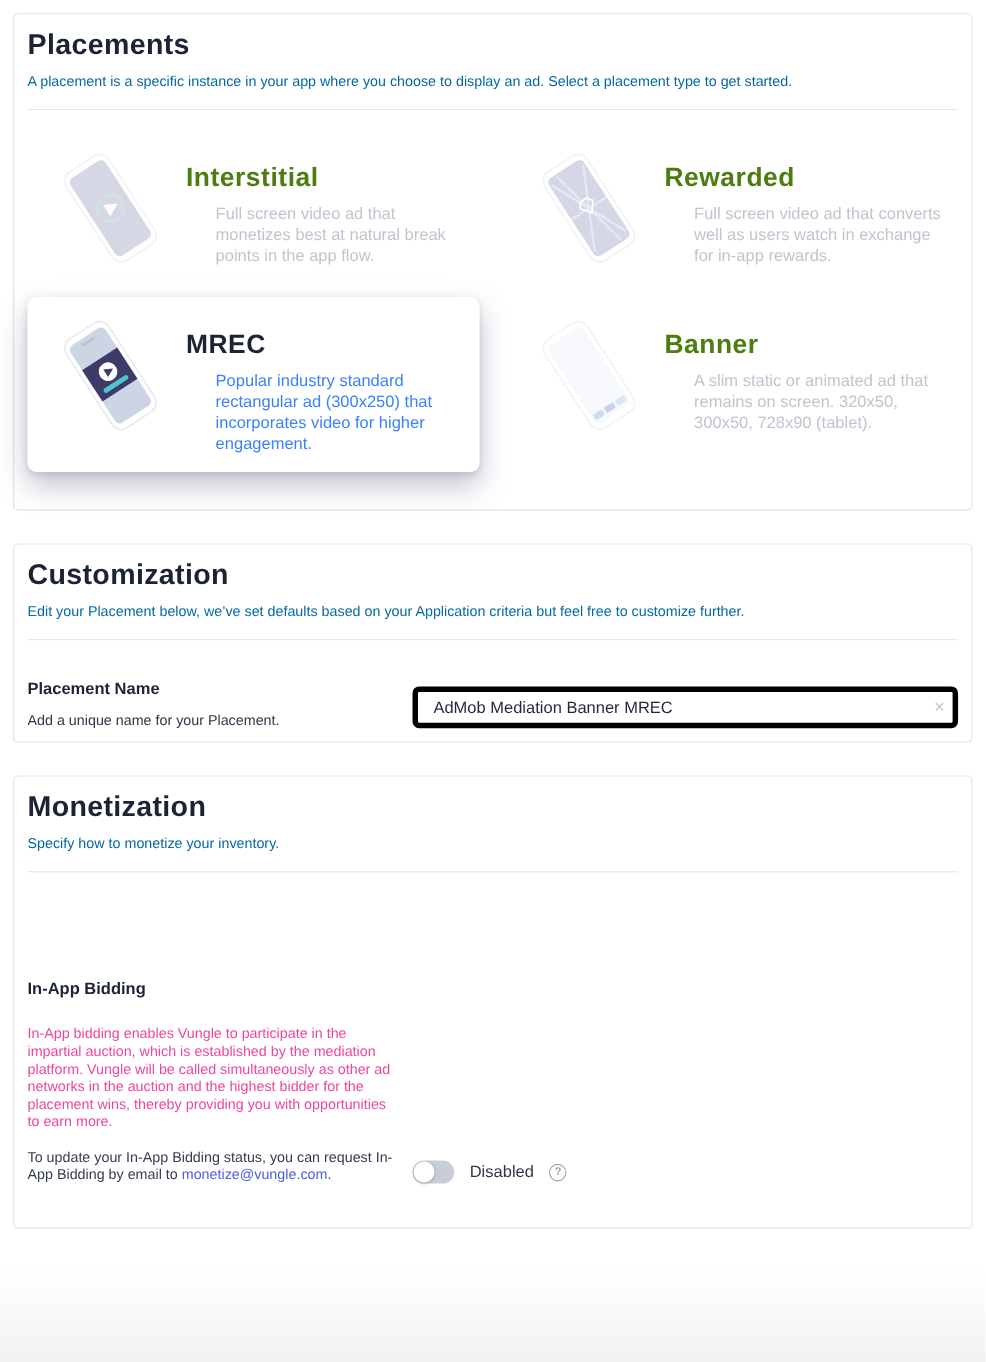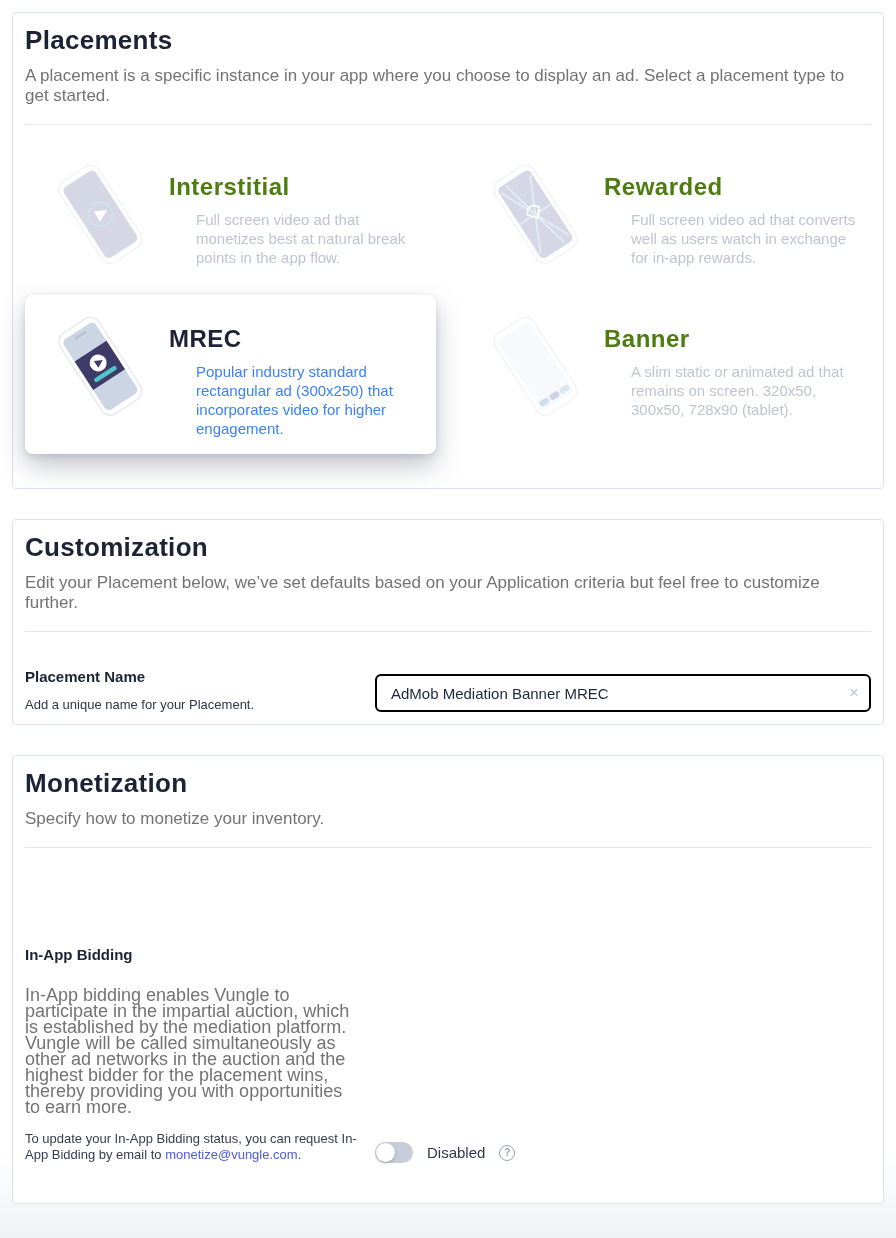--- a/index.html
+++ b/index.html
@@ -17,21 +17,21 @@
   .card {
     background:#ffffff;
     border:1px solid #dce2ed;
     border-radius:4px;
     margin:0 12px 30px 12px;
     padding:12px;
   }
   .card-title {
     font-size:26px; font-weight:700; color:#1b2334; letter-spacing:0.3px;
   }
-  .card-subtitle { font-size:17px; color:#737373; margin-top:10px; }
+  .card-subtitle { font-size:13px; color:#0369a1; margin-top:10px; }
   .divider { border:none; border-top:1px solid #e3e7ee; margin:18px 0 0 0; }
 
   
   .placement-grid {
     display:grid; grid-template-columns:1fr 1fr;
     column-gap:24px; row-gap:10px; margin-top:18px;
   }
   .placement-option {
     display:flex; align-items:flex-start; gap:10px;
     padding:16px 14px; border-radius:8px; cursor:pointer;
@@ -54,36 +54,36 @@
   
   .field-row { display:flex; margin-top:36px; align-items:flex-end; }
   .field-labels { width:350px; }
   .field-label { font-size:15px; font-weight:700; color:#1b2334; }
   .field-helper { font-size:13px; color:#2e3648; margin-top:12px; }
   .text-input-wrap {
     flex:1; position:relative;
   }
   .text-input {
     width:100%; height:38px;
-    border:2px solid #000000; border-radius:6px;
+    border:5px solid #000000; border-radius:6px;
     font-family:"Liberation Sans", sans-serif;
     font-size:15px; color:#1f2738;
     padding:0 36px 0 14px; outline:none; background:#fff;
   }
   .clear-x {
     position:absolute; right:12px; top:9px;
     color:#b9c6da; font-size:17px; line-height:20px; cursor:pointer;
     user-select:none;
   }
 
   
   .bidding-row { display:flex; margin-top:98px; align-items:flex-end; }
   .bidding-left { width:350px; padding-right:14px; }
   .bidding-label { font-size:15px; font-weight:700; color:#1b2334; }
-  .bidding-desc { font-size:18px; line-height:16px; color:#737373; margin-top:24px; }
+  .bidding-desc { font-size:13px; line-height:16px; color:#ec4899; margin-top:24px; }
   .bidding-desc2 { font-size:13px; line-height:16px; color:#343c4e; margin-top:16px; }
   .email-link { color:#4f5be2; text-decoration:none; cursor:pointer; }
   .bidding-right { display:flex; align-items:center; gap:14px; padding-top:0; }
   .toggle {
     width:38px; height:21px; border-radius:11px;
     background:#c7ced9; position:relative; cursor:pointer; flex:0 0 38px;
   }
   .toggle .knob {
     position:absolute; left:1px; top:1px; width:19px; height:19px;
     border-radius:50%; background:#ffffff;

